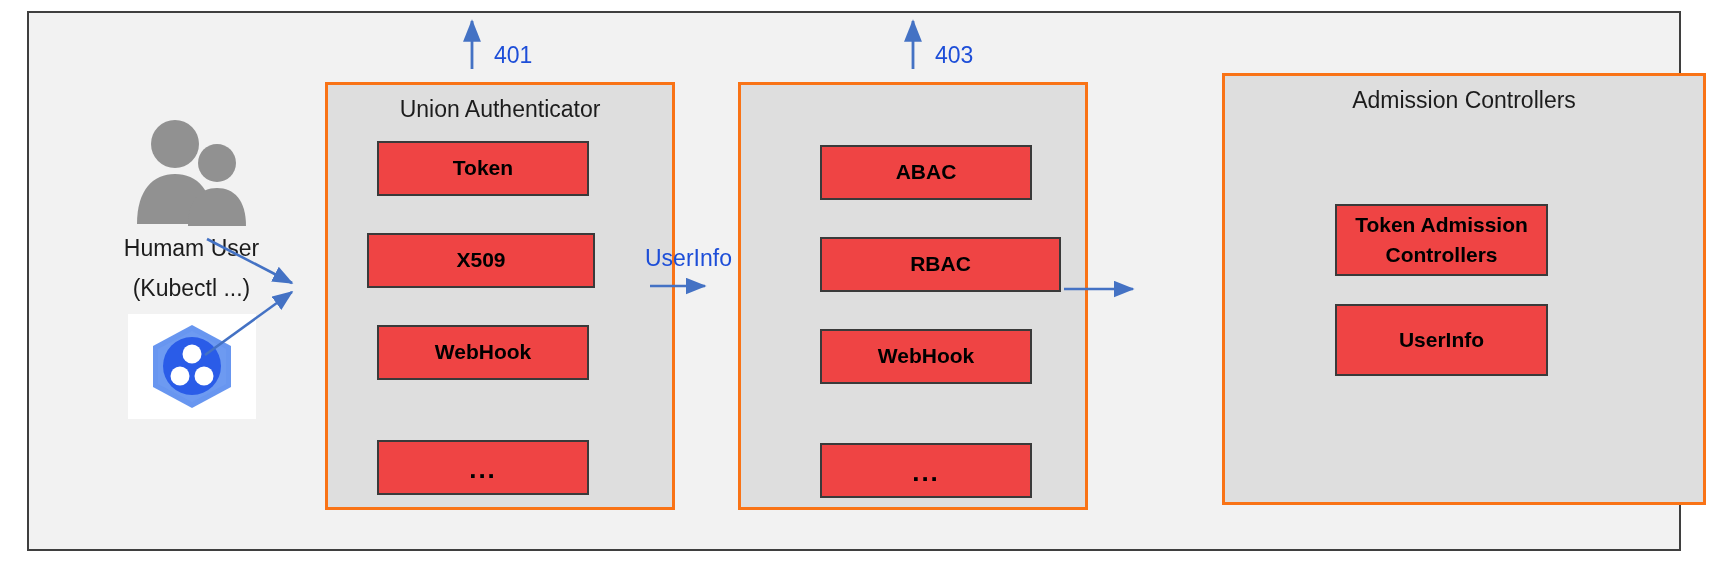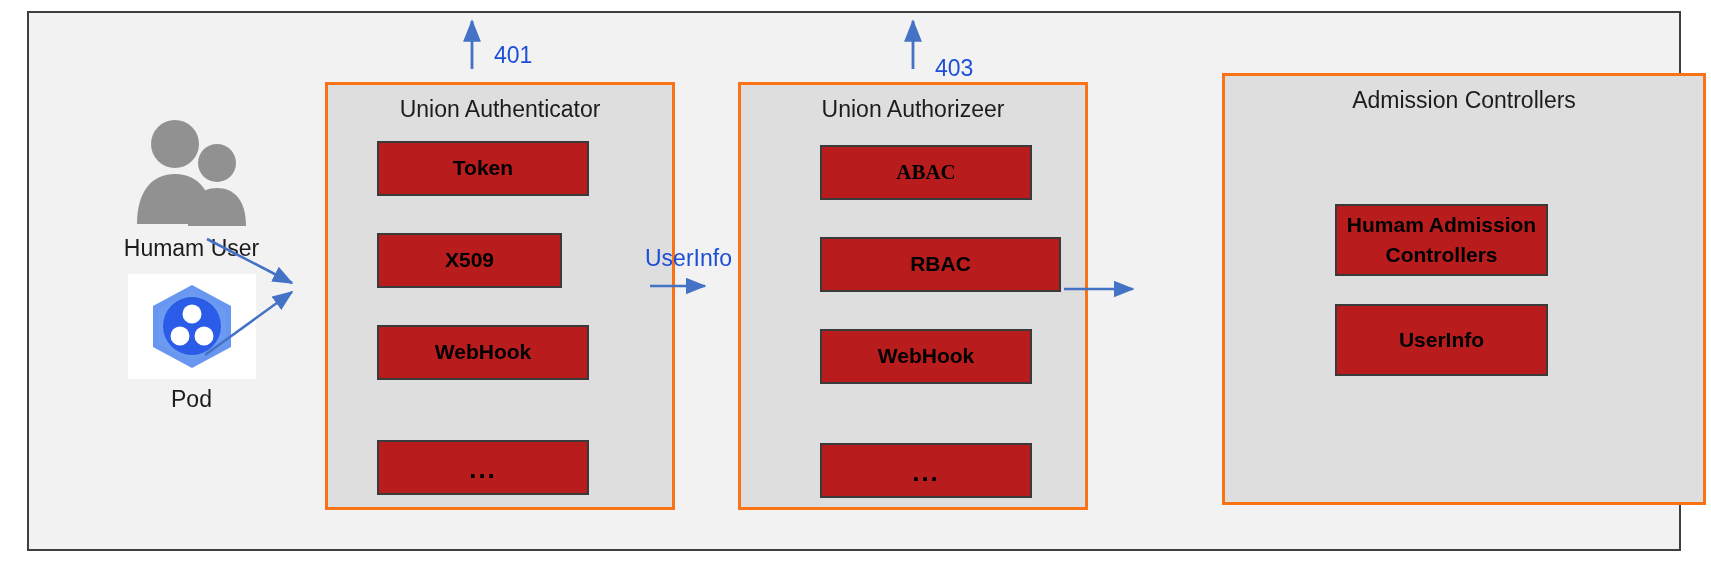--- a/index.html
+++ b/index.html
@@ -42,21 +42,21 @@
     font-size: 23px;
     color: #1c1c1c;
     font-weight: 400;
     line-height: 28px;
     white-space: nowrap;
   }
 
   
   .item {
     position: absolute;
-    background: #b91c1c;
+    background: #ef4444;
     border: 2px solid #3a3a3a;
     box-sizing: border-box;
     display: flex;
     align-items: center;
     justify-content: center;
     font-size: 21px;
     font-weight: bold;
     color: #000000;
     text-align: center;
     line-height: 1.25;
@@ -129,74 +129,73 @@
   <div id="actors">
 
     <svg id="people-icon" width="130" height="110" viewBox="0 0 130 110">
       <circle cx="48" cy="26" r="24" fill="#919191"></circle>
       <path d="M10 106 C10 72 26 56 48 56 C70 56 86 72 86 106 Z" fill="#919191"></path>
       <circle cx="90" cy="45" r="19" fill="#919191"></circle>
       <path d="M61 108 C61 82 73 70 90 70 C107 70 119 82 119 108 Z" fill="#919191"></path>
     </svg>
 
     <div class="actor-label">Humam User</div>
+    <div class="actor-label">(Kubectl ...)</div>
 
     <div id="pod-tile">
       <svg width="100" height="95" viewBox="0 0 100 95">
         <polygon points="50,6 89,27 89,68 50,89 11,68 11,27" fill="#5b8def" opacity="0.92"></polygon>
         <polygon points="50,12 84,30 84,65 50,83 16,65 16,30" fill="#6f9bf2" opacity="0.75"></polygon>
         <circle cx="50" cy="47" r="29" fill="#2a5ce8"></circle>
         <circle cx="50" cy="35" r="9.5" fill="#ffffff"></circle>
         <circle cx="38" cy="57" r="9.5" fill="#ffffff"></circle>
         <circle cx="62" cy="57" r="9.5" fill="#ffffff"></circle>
       </svg>
     </div>
 
-    <div class="actor-label">Pod</div>
   </div>
 
   <div class="group" style="left:296px; top:69px; width:350px; height:428px;">
     <div class="group-title">Union Authenticator</div>
 
     <div class="item" style="left:49px; top:56px; width:212px; height:55px;">
       <span>Token</span>
     </div>
-    <div class="item" style="left:49px; top:148px; width:185px; height:55px;text-align:right;">
+    <div class="item" style="left:39px; top:148px; width:228px; height:55px;text-align:right;">
       <span>X509</span>
     </div>
     <div class="item" style="left:49px; top:240px; width:212px; height:55px;">
       <span>WebHook</span>
     </div>
     <div class="item" style="left:49px; top:355px; width:212px; height:55px;">
       <span class="ellipsis">...</span>
     </div>
   </div>
 
   <div class="group" style="left:709px; top:69px; width:350px; height:428px;">
-    <div class="group-title">Union Authorizeer</div>
-
-    <div class="item" style="left:79px; top:60px; width:212px; height:55px;font-family:Liberation Serif, serif;">
+
+    <div class="item" style="left:79px; top:60px; width:212px; height:55px;">
       <span>ABAC</span>
     </div>
     <div class="item" style="left:79px; top:152px; width:241px; height:55px;">
       <span>RBAC</span>
     </div>
     <div class="item" style="left:79px; top:244px; width:212px; height:55px;">
       <span>WebHook</span>
     </div>
     <div class="item" style="left:79px; top:358px; width:212px; height:55px;">
       <span class="ellipsis">...</span>
     </div>
   </div>
 
   <div class="group" style="left:1193px; top:60px; width:484px; height:432px;">
     <div class="group-title">Admission Controllers</div>
 
     <div class="item two-line" style="left:110px; top:128px; width:213px; height:72px;">
-      <span>Humam Admission</span>
+      <span>Token Admission</span>
       <span>Controllers</span>
     </div>
     <div class="item two-line" style="left:110px; top:228px; width:213px; height:72px;">
       <span>UserInfo</span>
     </div>
   </div>
 
 </div>
 
 <svg id="wires">
@@ -214,15 +213,15 @@
 
   <line x1="650" y1="286" x2="705" y2="286" stroke="#4472c4" stroke-width="2.6" marker-end="url(#arrow)"></line>
 
   <line x1="913" y1="69" x2="913" y2="21" stroke="#4472c4" stroke-width="2.8" marker-end="url(#arrow)"></line>
 
   <line x1="1064" y1="289" x2="1133" y2="289" stroke="#4472c4" stroke-width="2.6" marker-end="url(#arrow)"></line>
 </svg>
 
 <div class="edge-label" style="left:494px; top:41px;">401</div>
 
-<div class="edge-label" style="left:935px; top:54px;">403</div>
+<div class="edge-label" style="left:935px; top:41px;">403</div>
 
 <div class="edge-label" style="left:645px; top:244px;">UserInfo</div>
 
 </body></html>

